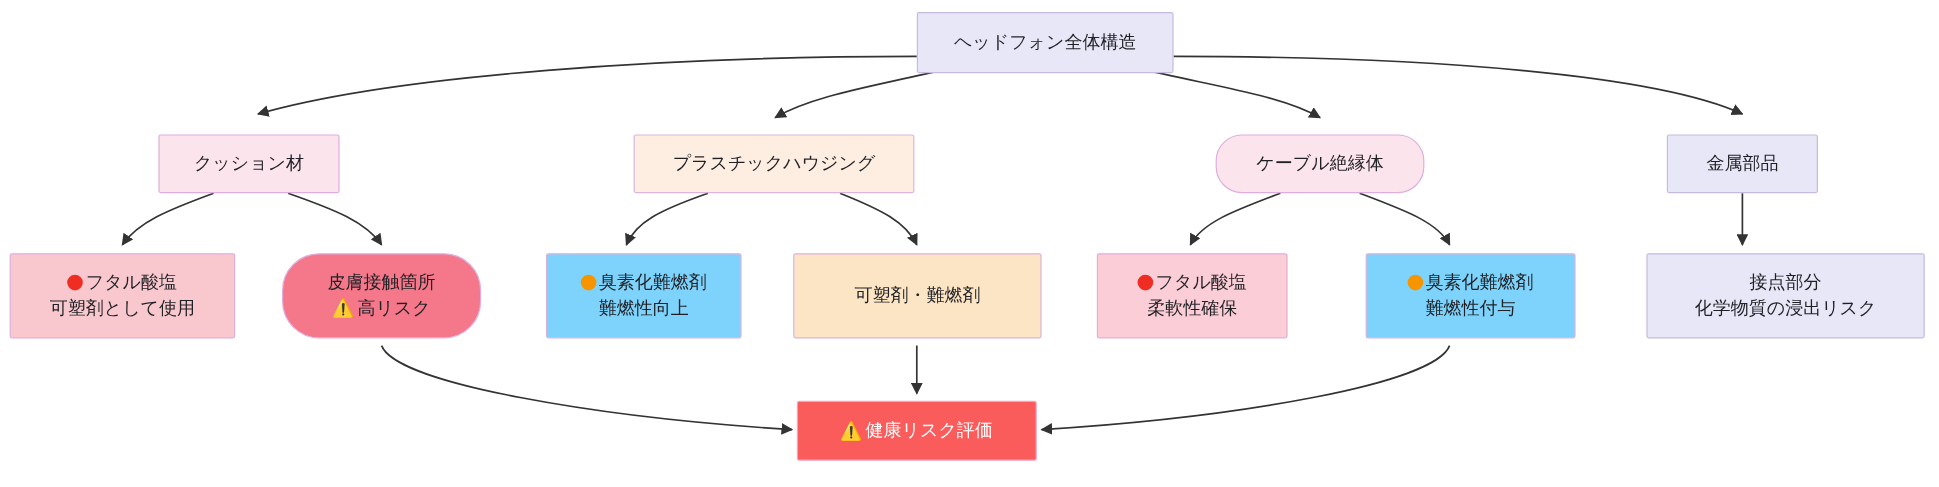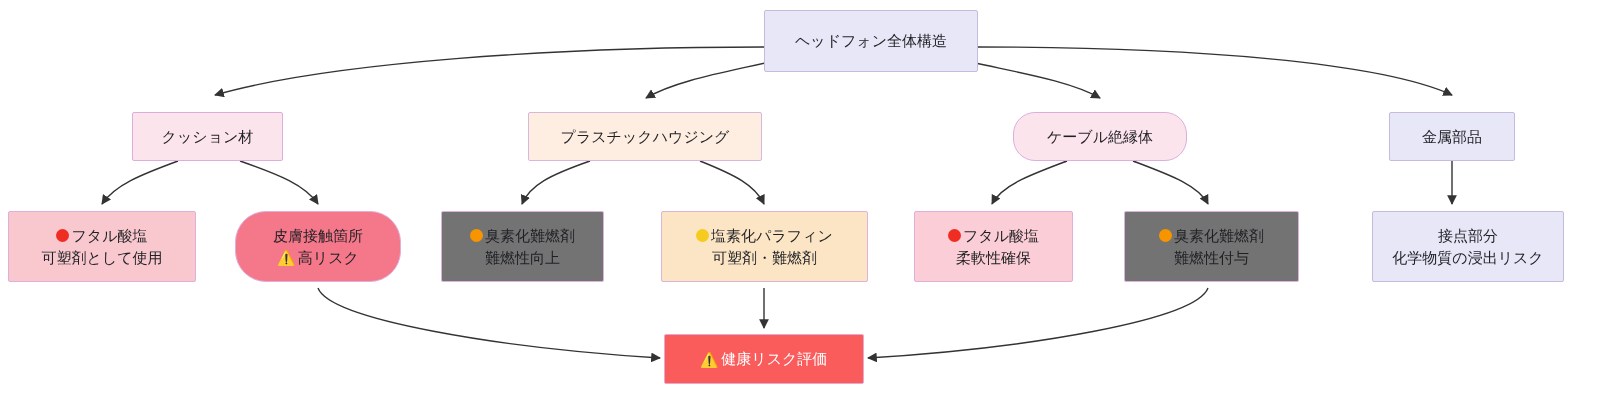--- a/index.html
+++ b/index.html
@@ -64,21 +64,21 @@
     flex: 0 0 auto;
   }
 
   
   .fill-lav    { background: #e7e7f8; border-color: #c6badf; }
   .fill-pink   { background: #fce4ec; border-color: #ddaedd; }
   .fill-cream  { background: #fdeee1; border-color: #d9b6db; justify-content: center; }
   .fill-pink2  { background: #fbcdd6; border-color: #dfaedb; }
   .fill-rose   { background: #f9c8cf; border-color: #dfaedb; }
   .fill-hot    { background: #f4778a; border-color: #dfaedb; border-radius: 31px; }
-  .fill-peach  { background: #737373; border-color: #dcb3d9; }
+  .fill-peach  { background: #7dd3fc; border-color: #dcb3d9; margin-left: 14px; }
   .fill-peach2 { background: #fce5c5; border-color: #dcb3d9; }
   .fill-danger { background: #fa5c5c; border-color: #e7a8cf; color: #ffffff; }
 </style>
 </head>
 <body>
 
 <div id="canvas">
 
   <svg id="edges" viewBox="0 0 1616 406" xmlns="http://www.w3.org/2000/svg">
     <defs>
@@ -103,21 +103,21 @@
       <path d="M 1133,161 C 1170,175 1198,185 1208,204"></path>
 
       <path d="M 1452,161 L 1452,204"></path>
 
       <path d="M 318,288 C 330,320 500,348 660,358"></path>
       <path d="M 764,288 L 764,328"></path>
       <path d="M 1208,288 C 1196,320 1030,348 868,358"></path>
     </g>
   </svg>
 
-  <div class="node fill-lav" style="left:764px; top:10px; width:214px; height:62px;">
+  <div class="node fill-lav" style="left:764px; top:10px; width:214px; height:51px;">
     <span class="ln">ヘッドフォン全体構造</span>
   </div>
 
   <div class="node fill-pink" style="left:132px; top:112px; width:151px; height:49px;">
     <span class="ln">クッション材</span>
   </div>
 
   <div class="node fill-cream" style="left:528px; top:112px; width:234px; height:49px;">
     <span class="ln">プラスチックハウジング</span>
   </div>
@@ -148,44 +148,40 @@
 
   <div class="node fill-peach" style="left:441px; top:211px; width:163px; height:71px;">
     <span class="ln ln-icon">
       <span class="dot dot-orange"></span>
       <span>臭素化難燃剤</span>
     </span>
     <span class="ln">難燃性向上</span>
   </div>
 
   <div class="node fill-peach2" style="left:661px; top:211px; width:207px; height:71px;">
-    <span class="ln ln-icon">
-      <span class="dot dot-yellow"></span>
-      <span>塩素化パラフィン</span>
-    </span>
     <span class="ln">可塑剤・難燃剤</span>
   </div>
 
   <div class="node fill-pink2" style="left:914px; top:211px; width:159px; height:71px;">
     <span class="ln ln-icon">
       <span class="dot dot-red"></span>
       <span>フタル酸塩</span>
     </span>
     <span class="ln">柔軟性確保</span>
   </div>
 
   <div class="node fill-peach" style="left:1124px; top:211px; width:175px; height:71px;">
     <span class="ln ln-icon">
       <span class="dot dot-orange"></span>
       <span>臭素化難燃剤</span>
     </span>
     <span class="ln">難燃性付与</span>
   </div>
 
-  <div class="node fill-lav" style="left:1372px; top:211px; width:192px; height:71px;">
+  <div class="node fill-lav" style="left:1372px; top:211px; width:232px; height:71px;">
     <span class="ln">接点部分</span>
     <span class="ln">化学物質の浸出リスク</span>
   </div>
 
   <div class="node fill-danger" style="left:664px; top:334px; width:200px; height:50px;">
     <span class="ln ln-icon">
       <span class="warn">⚠️</span>
       <span>健康リスク評価</span>
     </span>
   </div>

